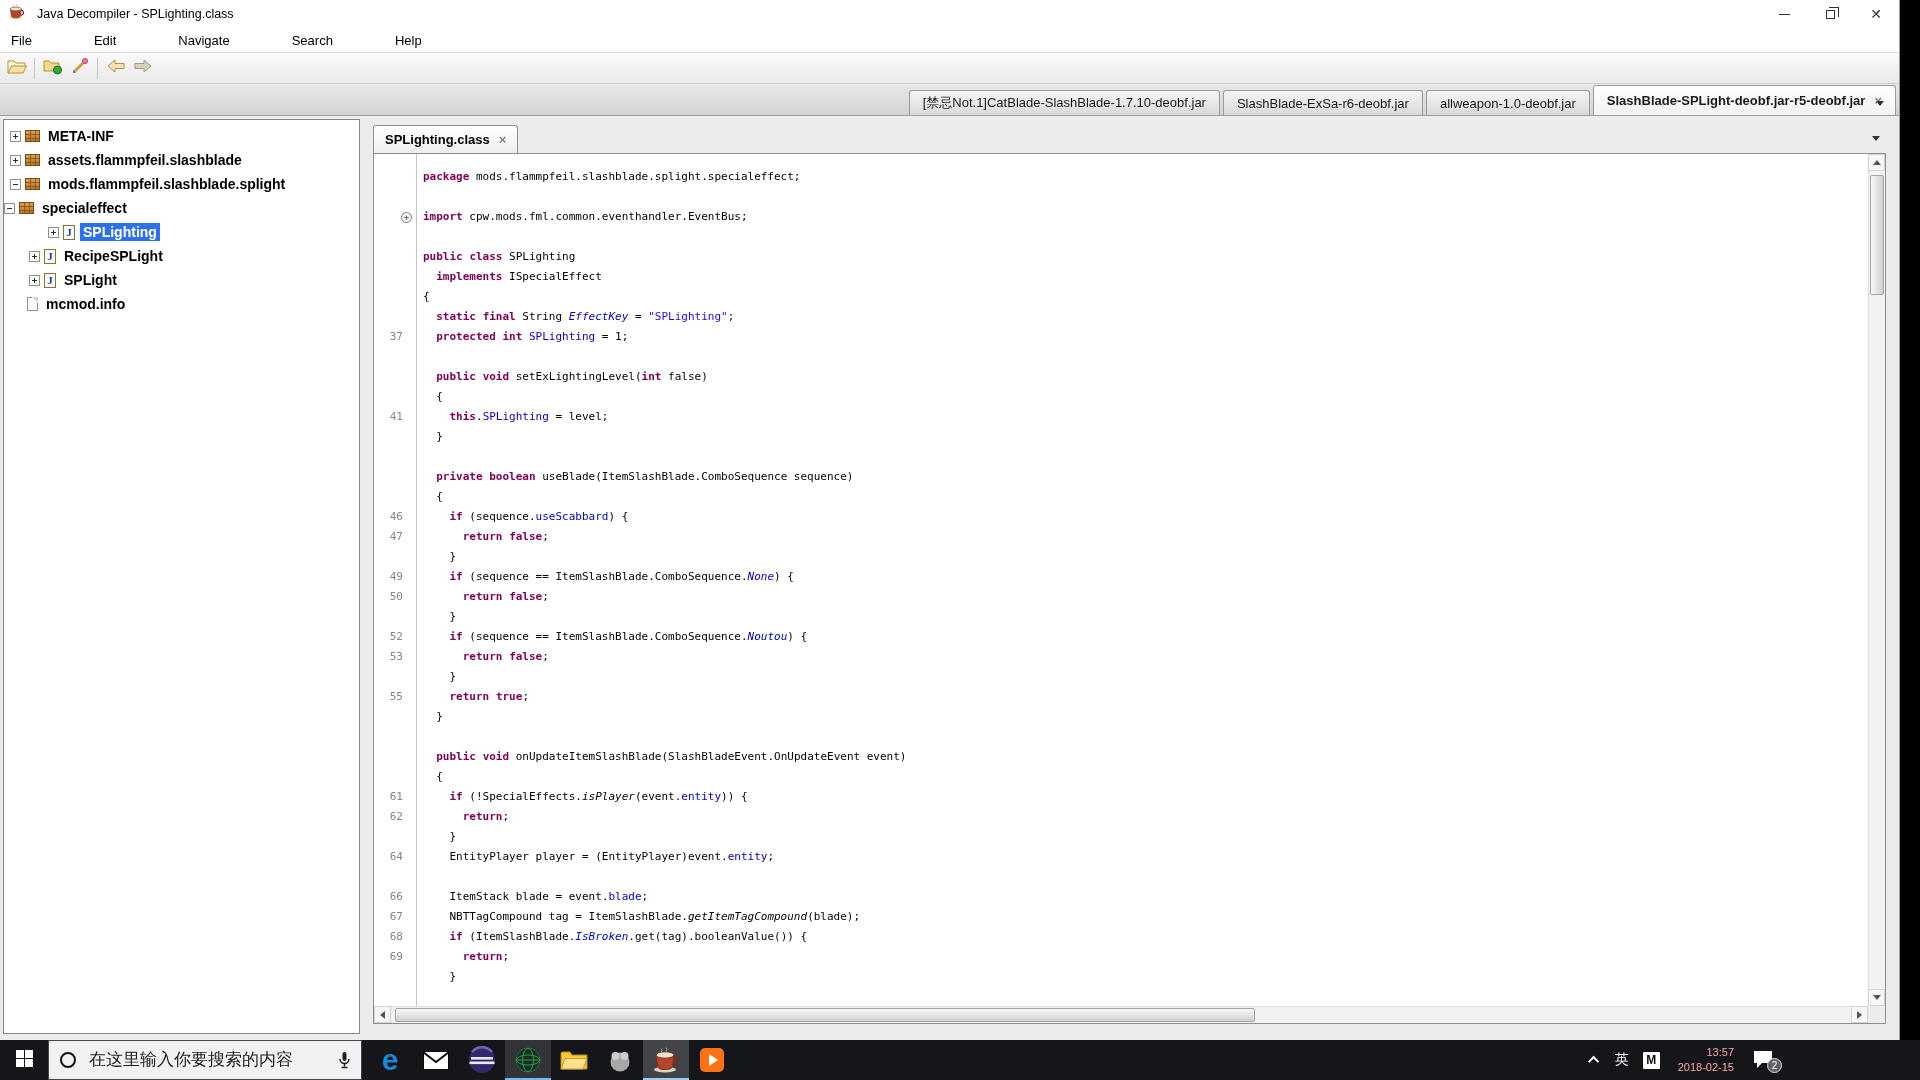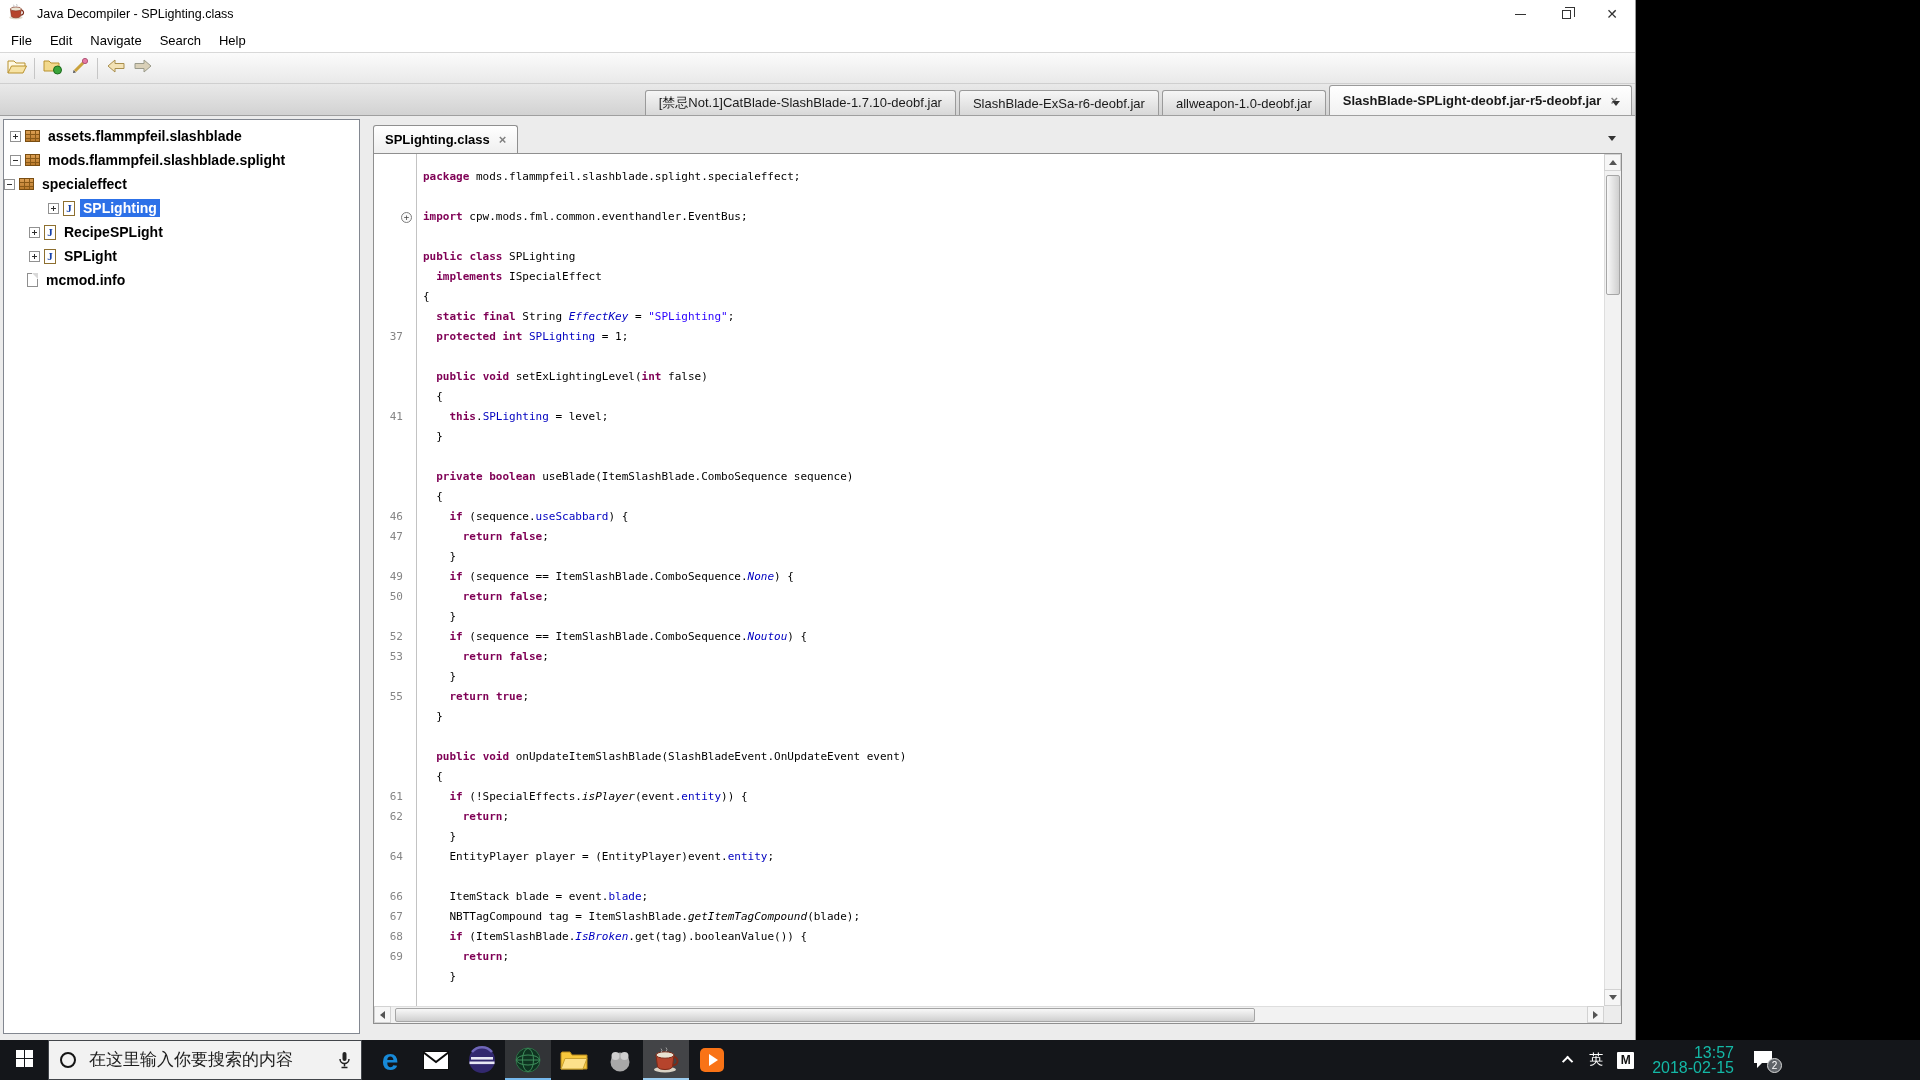--- a/index.html
+++ b/index.html
@@ -1,35 +1,35 @@
 <!DOCTYPE html>
 <html><head>
 <meta charset="utf-8">
 <style>
   * { margin:0; padding:0; box-sizing:border-box; }
   html,body { width:1920px; height:1080px; overflow:hidden; background:#000;
               font-family:"Liberation Sans", sans-serif; }
-  #window { position:absolute; left:0; top:0; width:1636px; height:1040px;
+  #window { position:absolute; left:0; top:0; width:1900px; height:1040px;
             background:#ececec; border-right:1px solid #9a9a9a; }
 
   
   .titlebar { position:absolute; left:0; top:0; width:100%; height:28px; background:#fff;
               display:flex; align-items:center; }
   .title-text { margin-left:7px; font-size:12.5px; color:#000; }
   .win-controls { margin-left:auto; display:flex; height:28px; }
   .win-btn { width:46px; height:28px; display:flex; align-items:center; justify-content:center; }
   .glyph-min { width:11px; height:1px; background:#333; }
   .glyph-restore { width:9px; height:9px; border:1px solid #333; background:#fff; position:relative; }
   .glyph-restore::before { content:""; position:absolute; left:2px; top:-4px; width:9px; height:9px;
               border:1px solid #333; border-bottom:none; border-left:none; }
   .glyph-close { font-size:14px; color:#333; line-height:14px; }
 
   
   .menubar { position:absolute; left:0; top:28px; width:100%; height:24px; background:#fff;
-             display:flex; align-items:center; padding-left:2px; }
+             display:flex; align-items:center; padding-left:2px;gap:44px; }
   .menu-item { padding:3px 9px; font-size:13px; color:#000; }
 
   
   .toolbar { position:absolute; left:0; top:52px; width:100%; height:32px;
              background:linear-gradient(#fbfbfb,#e9e9e9);
              border-top:1px solid #d8d8d8; border-bottom:1px solid #cfcfcf;
              display:flex; align-items:center; padding-left:3px; }
   .tb-btn { width:27px; height:25px; display:flex; align-items:center; justify-content:center; border-radius:2px; }
   .tb-sep { width:1px; height:21px; background:#c6c6c6; margin:0 4px; }
 
@@ -130,21 +130,21 @@
   .tb-slot { width:46px; height:40px; display:flex; align-items:center; justify-content:center; }
   .tb-slot.hl  { background:rgba(255,255,255,.13); box-shadow:inset 0 -2px 0 #76b9ed; }
   .tb-slot.hl2 { background:rgba(255,255,255,.20); box-shadow:inset 0 -2px 0 #9ccdf0; }
   .i-edge { font-weight:bold; font-size:30px; color:#1789d8; line-height:30px; font-family:"Liberation Sans",sans-serif; }
   .tray { margin-left:auto; margin-right:142px; display:flex; align-items:center; }
   .chev { width:8px; height:8px; border-left:2px solid #fff; border-top:2px solid #fff;
           transform:rotate(45deg) translateY(2px); }
   .ime-lang { color:#fff; font-size:14px; margin-left:16px; }
   .ime-mode { width:17px; height:17px; background:#fff; color:#111; font-weight:bold; font-size:12px;
               display:flex; align-items:center; justify-content:center; margin-left:14px; border-radius:1px; }
-  .clock { margin-left:18px; text-align:right; color:#14b8a6; font-size:16px; line-height:15px; }
+  .clock { margin-left:18px; text-align:right; color:#fca5a5; font-size:11px; line-height:15px; }
   .notif { position:relative; margin-left:18px; width:26px; height:22px; }
   .badge { position:absolute; right:-4px; bottom:-2px; width:15px; height:15px; border-radius:50%;
            background:#5f6368; border:1px solid #d8d8d8; color:#fff; font-size:10px;
            display:flex; align-items:center; justify-content:center; }
 </style>
 </head>
 <body>
 
 <div id="window">
 
@@ -227,20 +227,25 @@
       <div class="jar-tab active">
         <span class="jar-tab-label">SlashBlade-SPLight-deobf.jar-r5-deobf.jar</span>
         <span class="tab-close">×</span>
       </div>
     </div>
   <div class="overflow-btn jar-overflow">
       <div class="tri-down"></div>
     </div>
 
   <div class="tree-panel" id="treepanel">
+      <div class="tree-row" style="padding-left: 6px;">
+        <div class="toggle plus"></div>
+        <div class="t-icon icon-package"></div>
+        <span class="tree-label">META-INF</span>
+      </div>
       <div class="tree-row" style="padding-left: 6px;">
         <div class="toggle plus"></div>
         <div class="t-icon icon-package"></div>
         <span class="tree-label">assets.flammpfeil.slashblade</span>
       </div>
       <div class="tree-row" style="padding-left: 6px;">
         <div class="toggle minus"></div>
         <div class="t-icon icon-package"></div>
         <span class="tree-label">mods.flammpfeil.slashblade.splight</span>
       </div>

